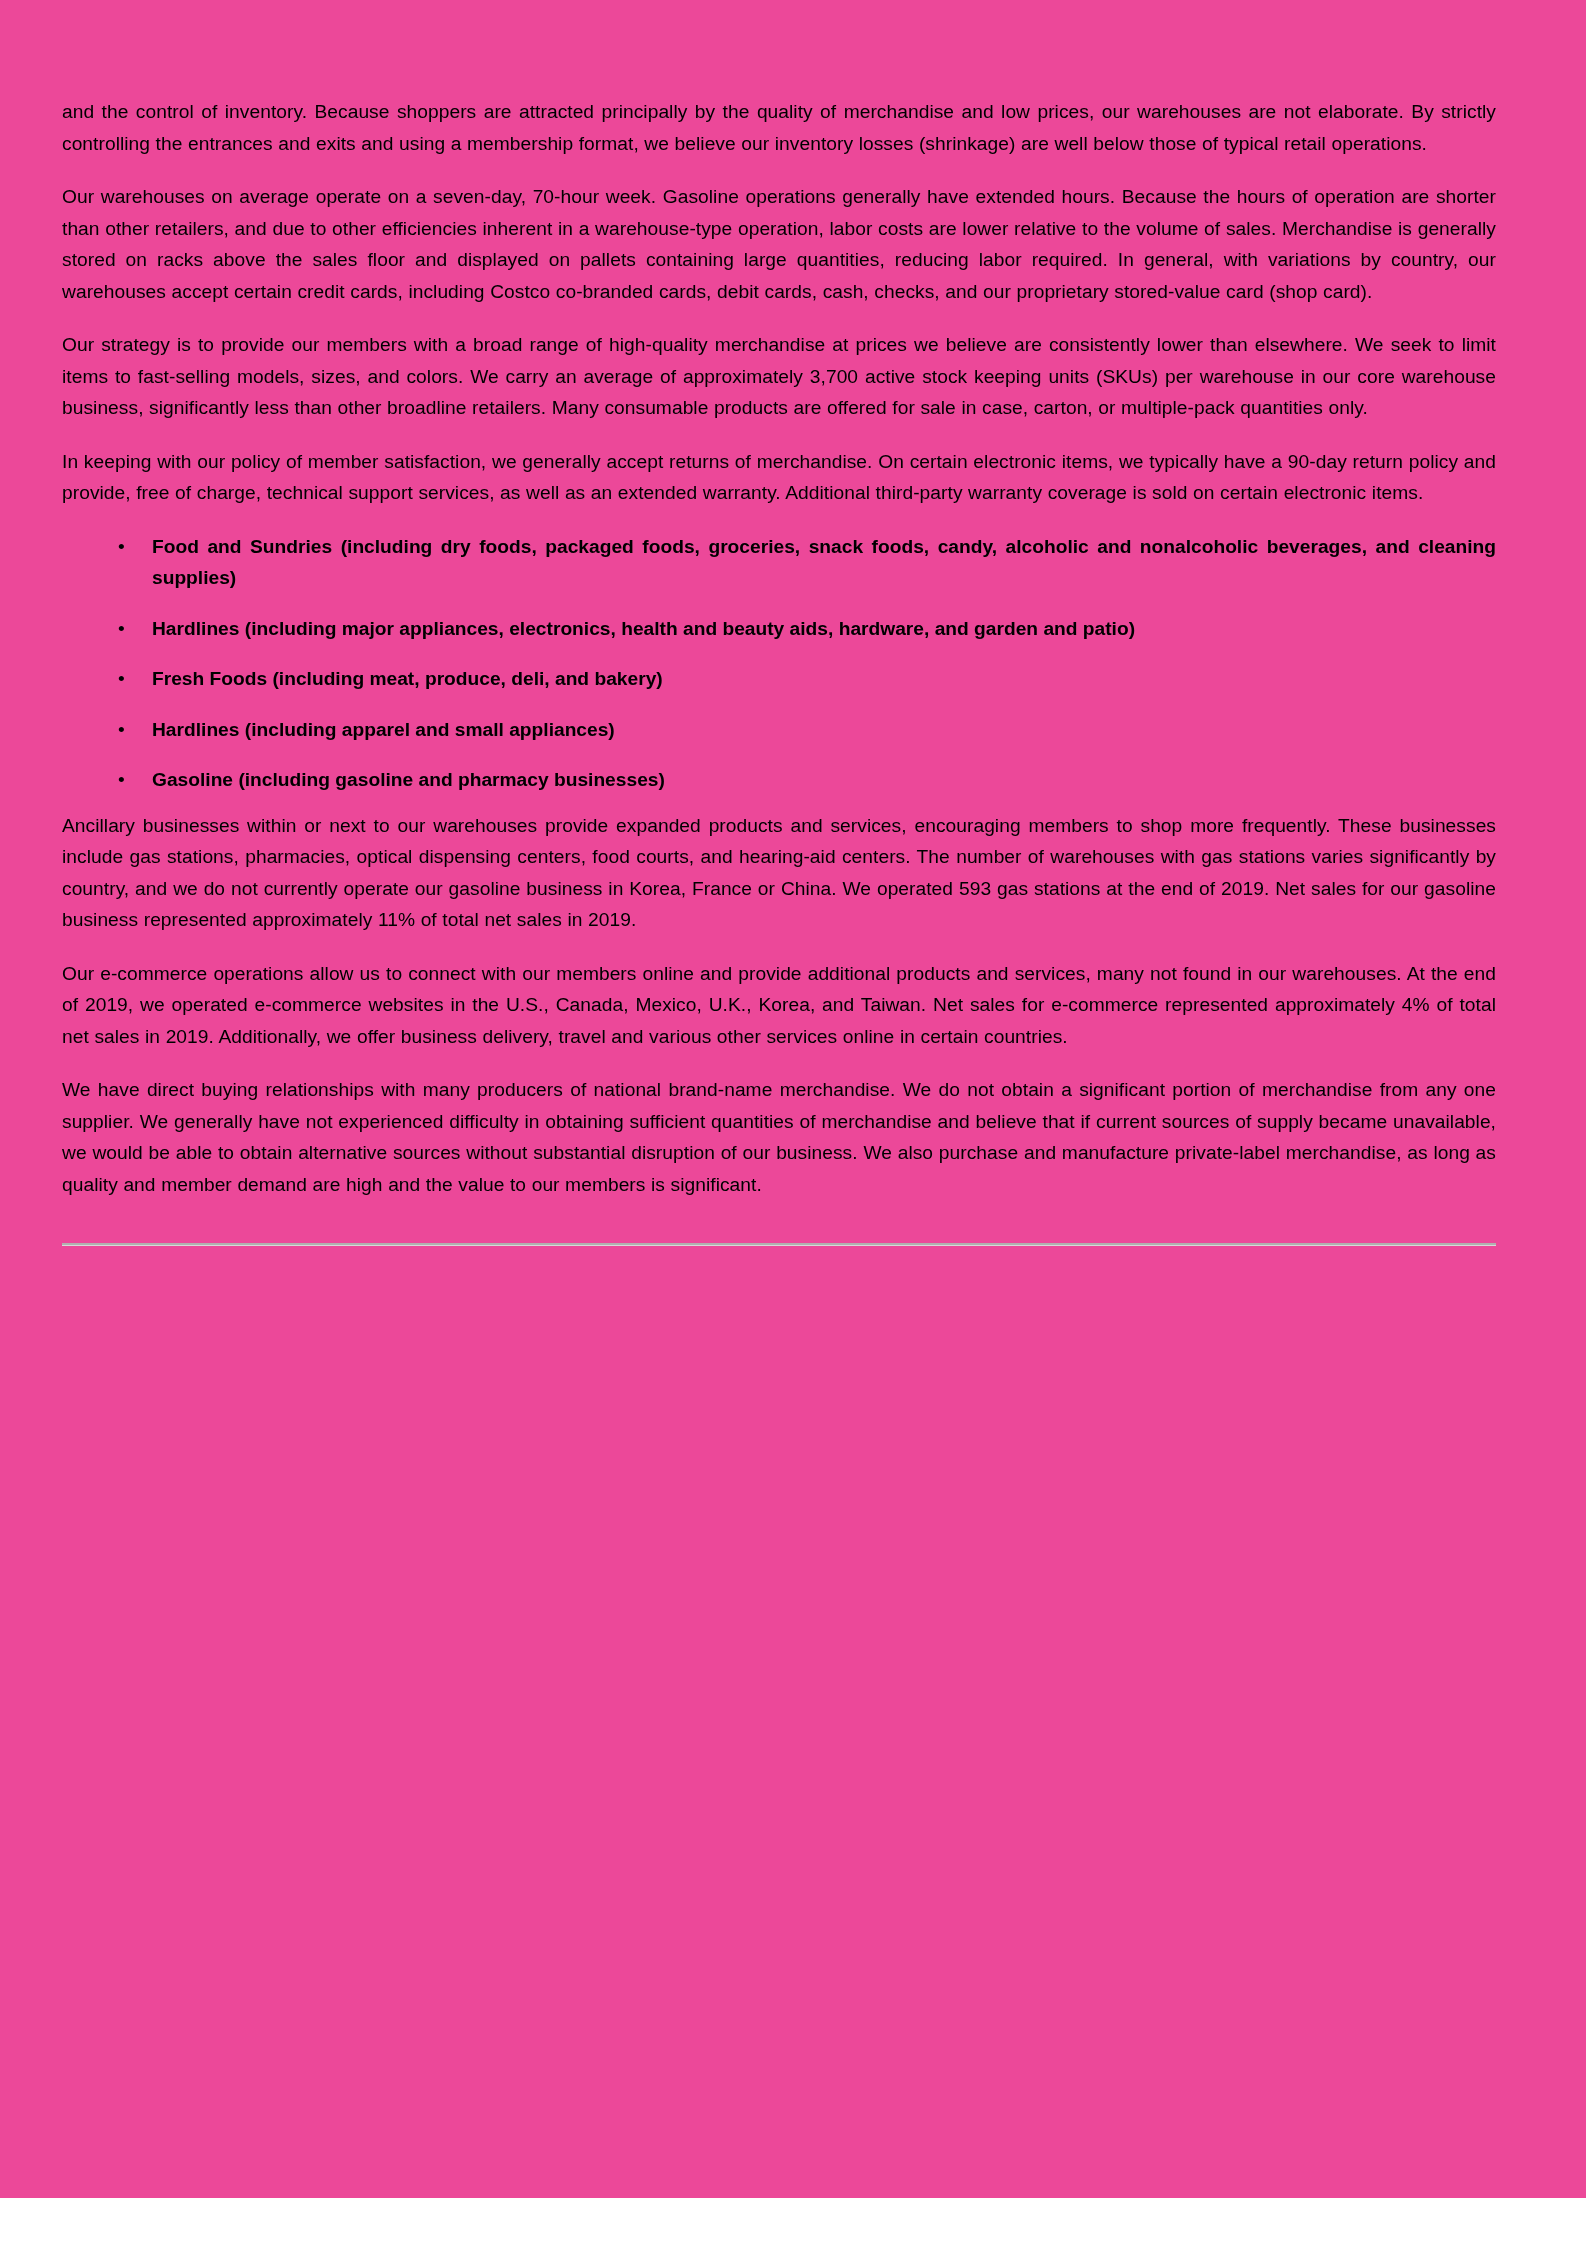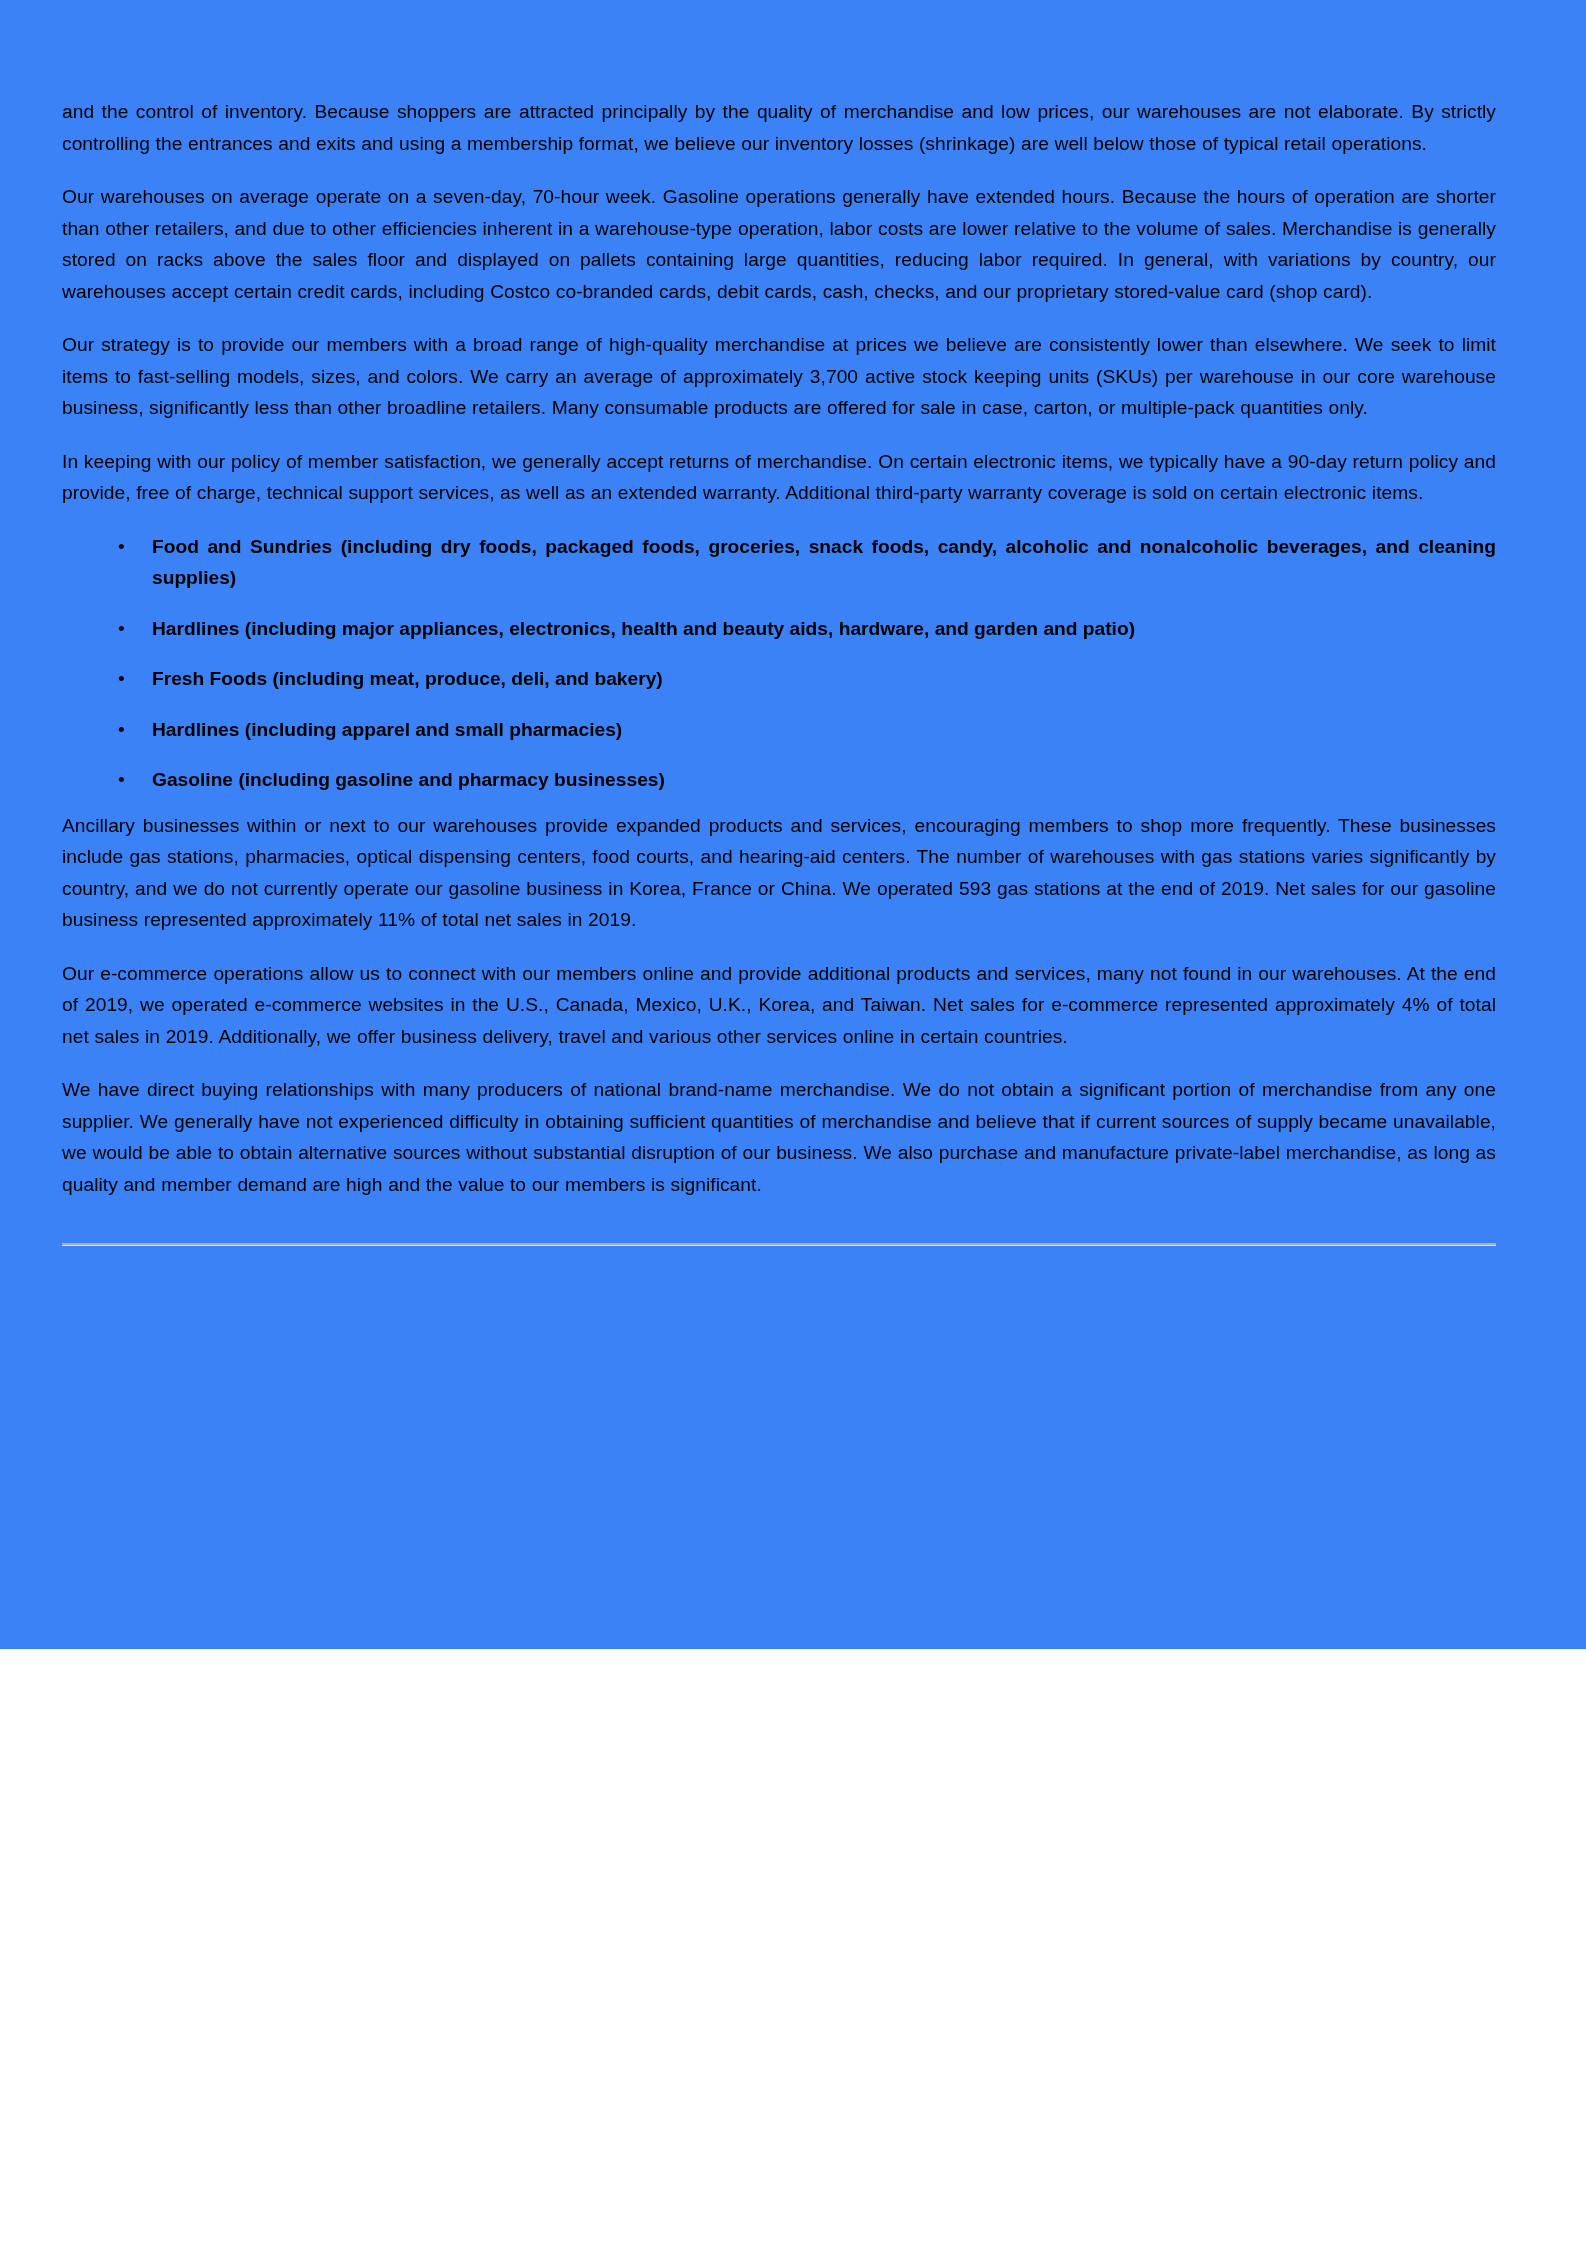--- a/index.html
+++ b/index.html
@@ -7,22 +7,22 @@
     padding: 0;
     background: #ffffff;
   }
   body {
     font-family: "Liberation Sans", sans-serif;
     color: #000000;
   }
   .page {
     position: relative;
     width: 1586px;
-    height: 1649px;
-    background: #3b82f6;
+    height: 2198px;
+    background: #ec4899;
     margin: 0 auto;
     overflow: hidden;
   }
   .content {
     position: absolute;
     left: 62px;
     top: 96px;
     width: 1434px;
   }
   p.body-text {
@@ -110,21 +110,21 @@
       <li>
         <span class="bullet-marker">•</span>
         <span class="cat-name">Hardlines</span><span class="cat-desc"> (including major appliances, electronics, health and beauty aids, hardware, and garden and patio)</span>
       </li>
       <li>
         <span class="bullet-marker">•</span>
         <span class="cat-name">Fresh Foods</span><span class="cat-desc"> (including meat, produce, deli, and bakery)</span>
       </li>
       <li>
         <span class="bullet-marker">•</span>
-        <span class="cat-name">Hardlines</span><span class="cat-desc"> (including apparel and small pharmacies)</span>
+        <span class="cat-name">Hardlines</span><span class="cat-desc"> (including apparel and small appliances)</span>
       </li>
       <li>
         <span class="bullet-marker">•</span>
         <span class="cat-name">Gasoline</span><span class="cat-desc"> (including gasoline and pharmacy businesses)</span>
       </li>
     </ul>
 
     <p class="body-text">Ancillary businesses within or next to our warehouses provide expanded products and services, encouraging members to shop more frequently. These businesses include gas stations, pharmacies, optical dispensing centers, food courts, and hearing-aid centers. The number of warehouses with gas stations varies significantly by country, and we do not currently operate our gasoline business in Korea, France or China. We operated 593 gas stations at the end of 2019. Net sales for our gasoline business represented approximately 11% of total net sales in 2019.</p>
 
     <p class="body-text">Our e-commerce operations allow us to connect with our members online and provide additional products and services, many not found in our warehouses. At the end of 2019, we operated e-commerce websites in the U.S., Canada, Mexico, U.K., Korea, and Taiwan. Net sales for e-commerce represented approximately 4% of total net sales in 2019. Additionally, we offer business delivery, travel and various other services online in certain countries.</p>

